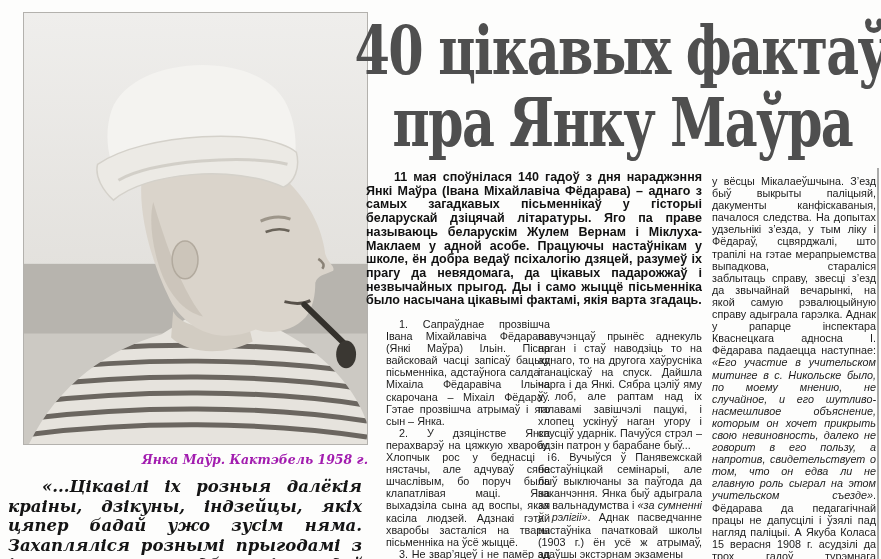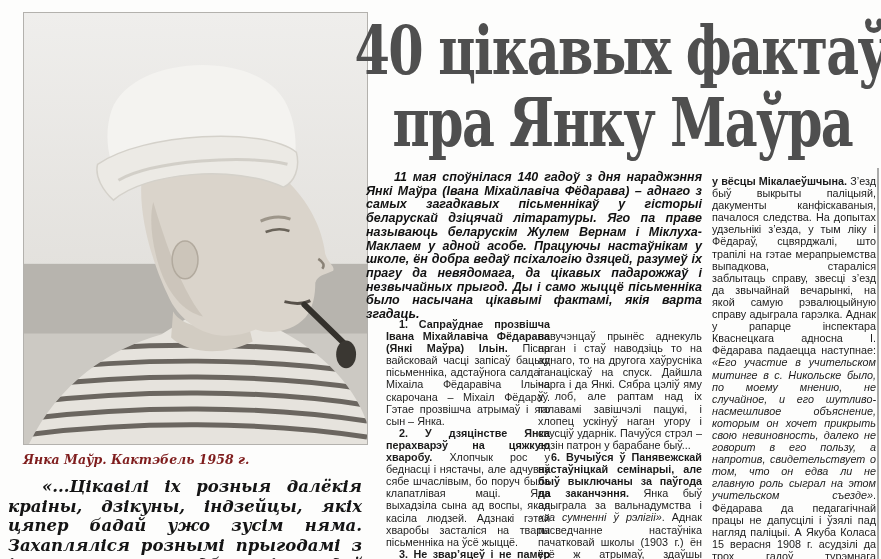--- a/index.html
+++ b/index.html
@@ -8,23 +8,23 @@
     overflow:hidden;font-family:"Liberation Sans",sans-serif;color:#1c1c1c;
     margin:0 auto;
   }
   
   .photo-frame{
     position:absolute;left:23px;top:12px;width:345px;height:433px;
     border:1px solid #b3b1ad;box-sizing:border-box;background:#e2e1de;overflow:hidden;
   }
   .photo-frame svg{display:block;width:100%;height:100%;}
   .photo-caption{
-    position:absolute;left:23px;top:452px;width:345px;text-align:left;
+    position:absolute;left:23px;top:452px;width:345px;text-align:right;
     font-family:"DejaVu Serif","Liberation Serif",serif;
-    font-style:italic;font-weight:bold;font-size:12.5px;color:#7f1d1d;
+    font-style:italic;font-weight:bold;font-size:12.5px;color:#a21caf;
   }
   
   .quote{
     position:absolute;left:8px;top:477px;width:354px;
     font-family:"DejaVu Serif","Liberation Serif",serif;
     font-style:italic;font-weight:bold;font-size:16.5px;line-height:19.5px;
     text-align:justify;text-indent:34px;color:#141414;
   }
   
   .headline{
@@ -33,34 +33,34 @@
     color:#4f4f4f;font-family:"DejaVu Serif","Liberation Serif",serif;
     font-weight:bold;
   }
   .headline .hl{
     display:inline-block;font-size:62px;line-height:72px;letter-spacing:-2px;
     transform:scale(0.82,1.08);transform-origin:center;white-space:nowrap;
   }
   
   .intro{
     position:absolute;left:366px;top:171px;width:336px;
-    font-weight:bold;font-style:italic;font-size:12.5px;line-height:13.7px;
+    font-weight:bold;font-size:12.5px;line-height:13.7px;
     text-align:justify;text-indent:28px;color:#111;
   }
   
   .col{
     position:absolute;font-size:10.8px;line-height:12.1px;text-align:justify;
     color:#1b1b1b;
   }
   .col-1{left:366px;top:318px;width:164px;height:241px;margin-left:20px;}
   .col-2{left:538px;top:318px;width:164px;height:241px;margin-top:12px;}
   .col-3{left:712px;top:175px;width:164px;height:384px;}
   .col p{margin:0;}
   .col p.indent{text-indent:13px;}
-  .col .bold{font-weight:bold;}
+  .col .bold{font-weight:normal;}
   .col .ital{font-style:italic;}
   
   .scan-edge{position:absolute;right:2px;top:168px;bottom:0;width:2px;background:#8f8f8f;opacity:.75;}
 </style>
 </head>
 <body>
 
 <div class="page">
 
   <div class="photo-frame">

